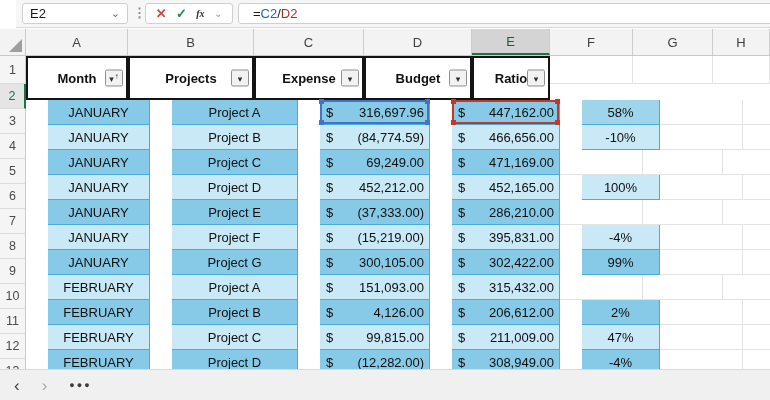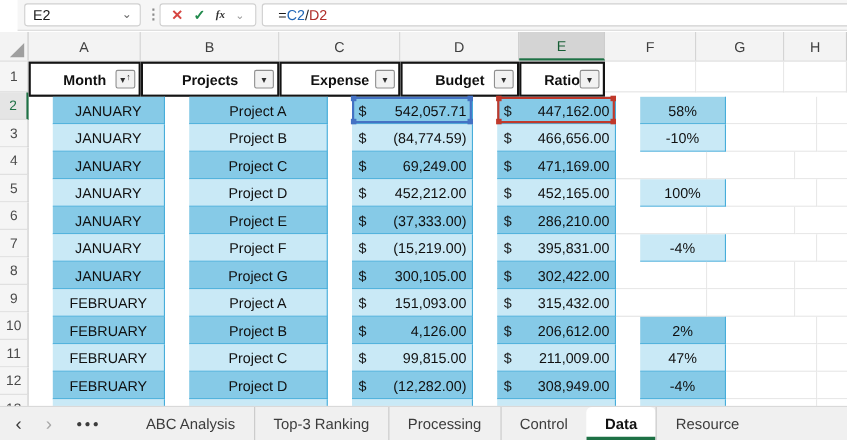--- a/index.html
+++ b/index.html
@@ -35,21 +35,21 @@
   .gridrows { flex:1; }
   .row { display:flex; }
   .cell { height:25px; position:relative; font-size:13px; color:#101010; display:flex; align-items:center; justify-content:center; }
   .cA{width:102px}.cB{width:126px}.cC{width:110px}.cD{width:108px}.cE{width:78px}.cF{width:83px}.cG{width:80px}.cH{width:57px}
   .band-dark .dc { background:#86cae7; }
   .band-light .dc { background:#c9e9f6; }
   .dc { border-right:1px solid #47adda; border-bottom:1px solid #47adda;margin-left:22px; }
   .empty { background:#fff; border-right:1px solid #e3e3e3; border-bottom:1px solid #e3e3e3; }
   .money { justify-content:space-between; padding:0 5px 0 6px; }
   
-  .hdr .thc { height:32px; background:#fff; border:2px solid #141414; font-weight:bold; font-size:13px; display:flex; align-items:center; justify-content:center; position:relative; }
+  .hdr .thc { height:44px; background:#fff; border:2px solid #141414; font-weight:bold; font-size:13px; display:flex; align-items:center; justify-content:center; position:relative; }
   .hdr .empty { height:28px; }
   .filterbtn { position:absolute; right:3px; top:50%; transform:translateY(-50%); width:18px; height:17px; background:#f2f2f2; border:1px solid #8f8f8f; border-radius:2px; display:flex; align-items:center; justify-content:center; font-size:9px; color:#2f2f2f; font-weight:normal; cursor:default; }
   .suparrow { font-size:8px; transform:translateY(-2px); margin-left:1px; }
   
   .refbox { position:absolute; inset:0; border:2px solid; pointer-events:none; z-index:5; }
   .refbox.blue { border-color:#4472c4; }
   .refbox.red { border-color:#c0392b; }
   .sq { position:absolute; width:5px; height:5px; }
   .sq.tl{left:-3px;top:-3px}.sq.tr{right:-3px;top:-3px}.sq.bl{left:-3px;bottom:-3px}.sq.br{right:-3px;bottom:-3px}
   .blue .sq{background:#4472c4}.red .sq{background:#c0392b}
@@ -144,21 +144,21 @@
           </div>
         <div class="cell cF empty"></div>
             <div class="cell cG empty"></div>
             <div class="cell cH empty"></div>
           </div>
       <div class="row band-dark">
             <div class="cell cA dc">JANUARY</div>
             <div class="cell cB dc">Project A</div>
             <div class="cell cC dc money">
               <span class="cur">$</span>
-              <span class="val">542,057.71</span>
+              <span class="val">316,697.96</span>
               <div class="refbox blue">
                 <div class="sq tl"></div>
                 <div class="sq tr"></div>
                 <div class="sq bl"></div>
                 <div class="sq br"></div>
               </div>
             </div>
             <div class="cell cD dc money">
               <span class="cur">$</span>
               <span class="val">447,162.00</span>
@@ -256,20 +256,21 @@
             <div class="cell cA dc">JANUARY</div>
             <div class="cell cB dc">Project G</div>
             <div class="cell cC dc money">
               <span class="cur">$</span>
               <span class="val">300,105.00</span>
             </div>
             <div class="cell cD dc money">
               <span class="cur">$</span>
               <span class="val">302,422.00</span>
             </div>
+            <div class="cell cE dc">99%</div>
             <div class="cell cF empty"></div>
             <div class="cell cG empty"></div>
             <div class="cell cH empty"></div>
           </div>
           <div class="row band-light">
             <div class="cell cA dc">FEBRUARY</div>
             <div class="cell cB dc">Project A</div>
             <div class="cell cC dc money">
               <span class="cur">$</span>
               <span class="val">151,093.00</span>
@@ -349,23 +350,15 @@
         </div>
     </div>
   </div>
 
   <div class="tabbar">
     <div class="navs">
       <span class="navbtn">‹</span>
       <span class="navbtn dim">›</span>
       <span class="tabdots">●●●</span>
     </div>
-    <div style="display:flex" id="tabs">
-        <div class="tab">ABC Analysis</div>
-        <div class="tab">Top-3 Ranking</div>
-        <div class="tab">Processing</div>
-        <div class="tab">Control</div>
-        <div class="tab active">Data</div>
-        <div class="tab">Resource</div>
-      </div>
   </div>
 
 </div>
 
 </body></html>

